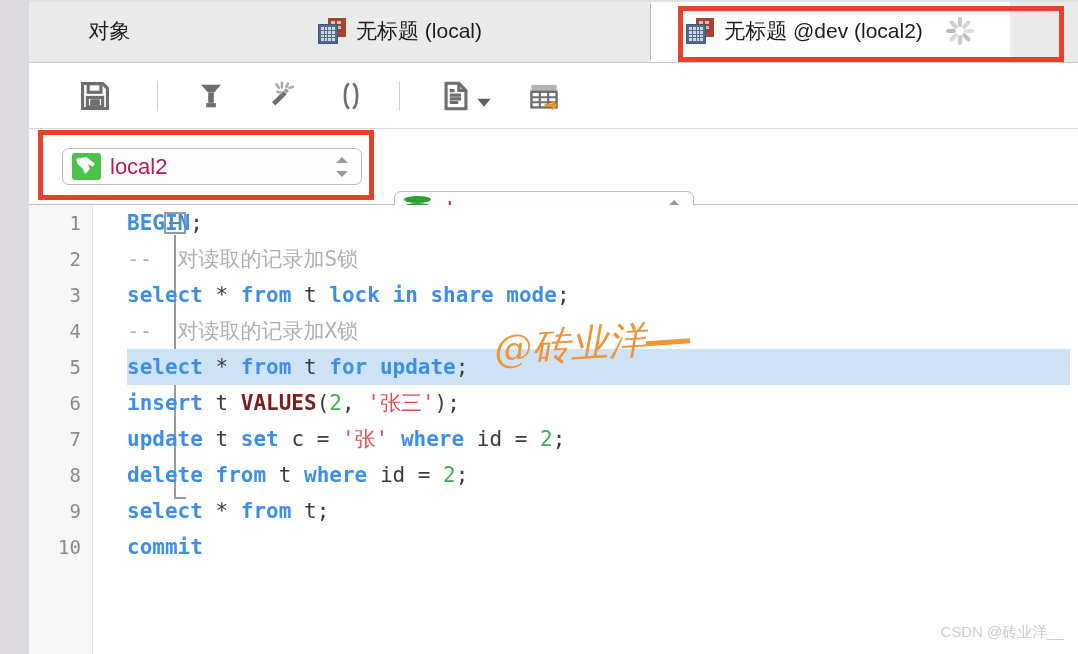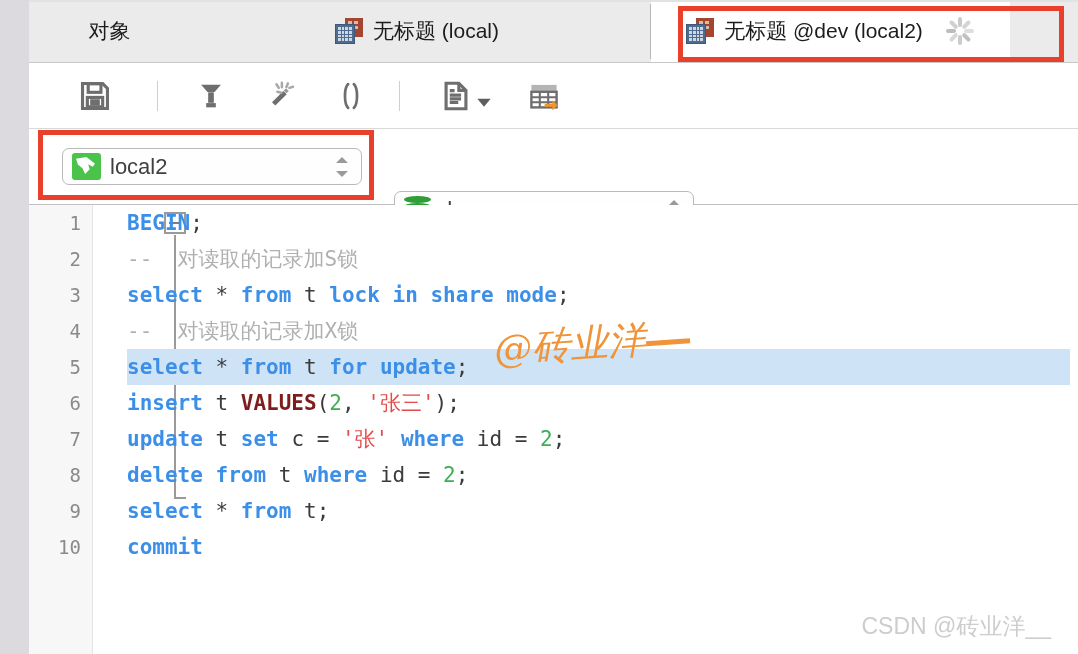--- a/index.html
+++ b/index.html
@@ -35,21 +35,21 @@
     box-sizing:border-box;
     font-size:21px;color:#1c1c1c;
     white-space:nowrap;
   }
   .tab.inactive{background:#ebebeb;}
   .tab.active{background:#ffffff;}
   .tab-sep{
     position:absolute;top:4px;width:1px;height:55px;background:#b7b7b7;
   }
   #tab-objects{left:0px;width:151px;}
-  #tab-untitled-local{left:153px;width:470px;}
+  #tab-untitled-local{left:136px;width:470px;}
   #tab-untitled-dev{left:622px;width:359px;}
 
   .tab-label{margin-left:10px;}
 
   
   .ico-query{
     width:28px;height:26px;position:relative;display:inline-block;flex:0 0 auto;
   }
   .ico-query .sheet-back{
     position:absolute;right:0;top:0;width:18px;height:19px;background:#a4462f;
@@ -97,21 +97,21 @@
     background:#ffffff;border-bottom:1px solid #bfbfbf;box-sizing:border-box;
   }
   .combo{
     position:absolute;top:19px;height:37px;
     background:#fefefe;border:1px solid #b9b9b9;border-radius:7px;
     box-sizing:border-box;display:flex;align-items:center;
   }
   #combo-connection{left:33px;width:300px;}
   #combo-database{left:365px;width:300px;margin-top:43px;}
   .combo-text{
-    font-size:22px;color:#404040;margin-left:9px;white-space:nowrap;
+    font-size:22px;color:#be185d;margin-left:9px;white-space:nowrap;
   }
   .combo-arrows{
     position:absolute;right:12px;top:50%;transform:translateY(-50%);
     width:14px;height:22px;
   }
   .combo-arrows:before,.combo-arrows:after{
     content:"";position:absolute;left:1px;width:0;height:0;
     border-left:6px solid transparent;border-right:6px solid transparent;
   }
   .combo-arrows:before{top:1px;border-bottom:6px solid #9a9a9a;}
@@ -194,22 +194,22 @@
   
   .wm-center{
     position:absolute;left:494px;top:318px;
     font-family:"DejaVu Serif","Liberation Serif",serif;
     font-size:38px;color:#ef9438;font-style:italic;
     white-space:nowrap;
     transform:rotate(-4deg);
   }
   .wm-center .tail{display:inline-block;border-bottom:5px solid #ef9438;width:44px;vertical-align:6px;}
   .wm-corner{
-    position:absolute;right:27px;bottom:12px;
-    font-size:23px;color:#cdcdcd;white-space:nowrap;
+    position:absolute;right:14px;bottom:12px;
+    font-size:15px;color:#cdcdcd;white-space:nowrap;
   }
 
   .redbox{
     position:absolute;border:5px solid #e8402a;box-sizing:border-box;
     pointer-events:none;
   }
   #redbox-tab{left:678px;top:6px;width:386px;height:56px;}
   #redbox-conn{left:38px;top:130px;width:336px;height:70px;}
 </style>
 </head>

